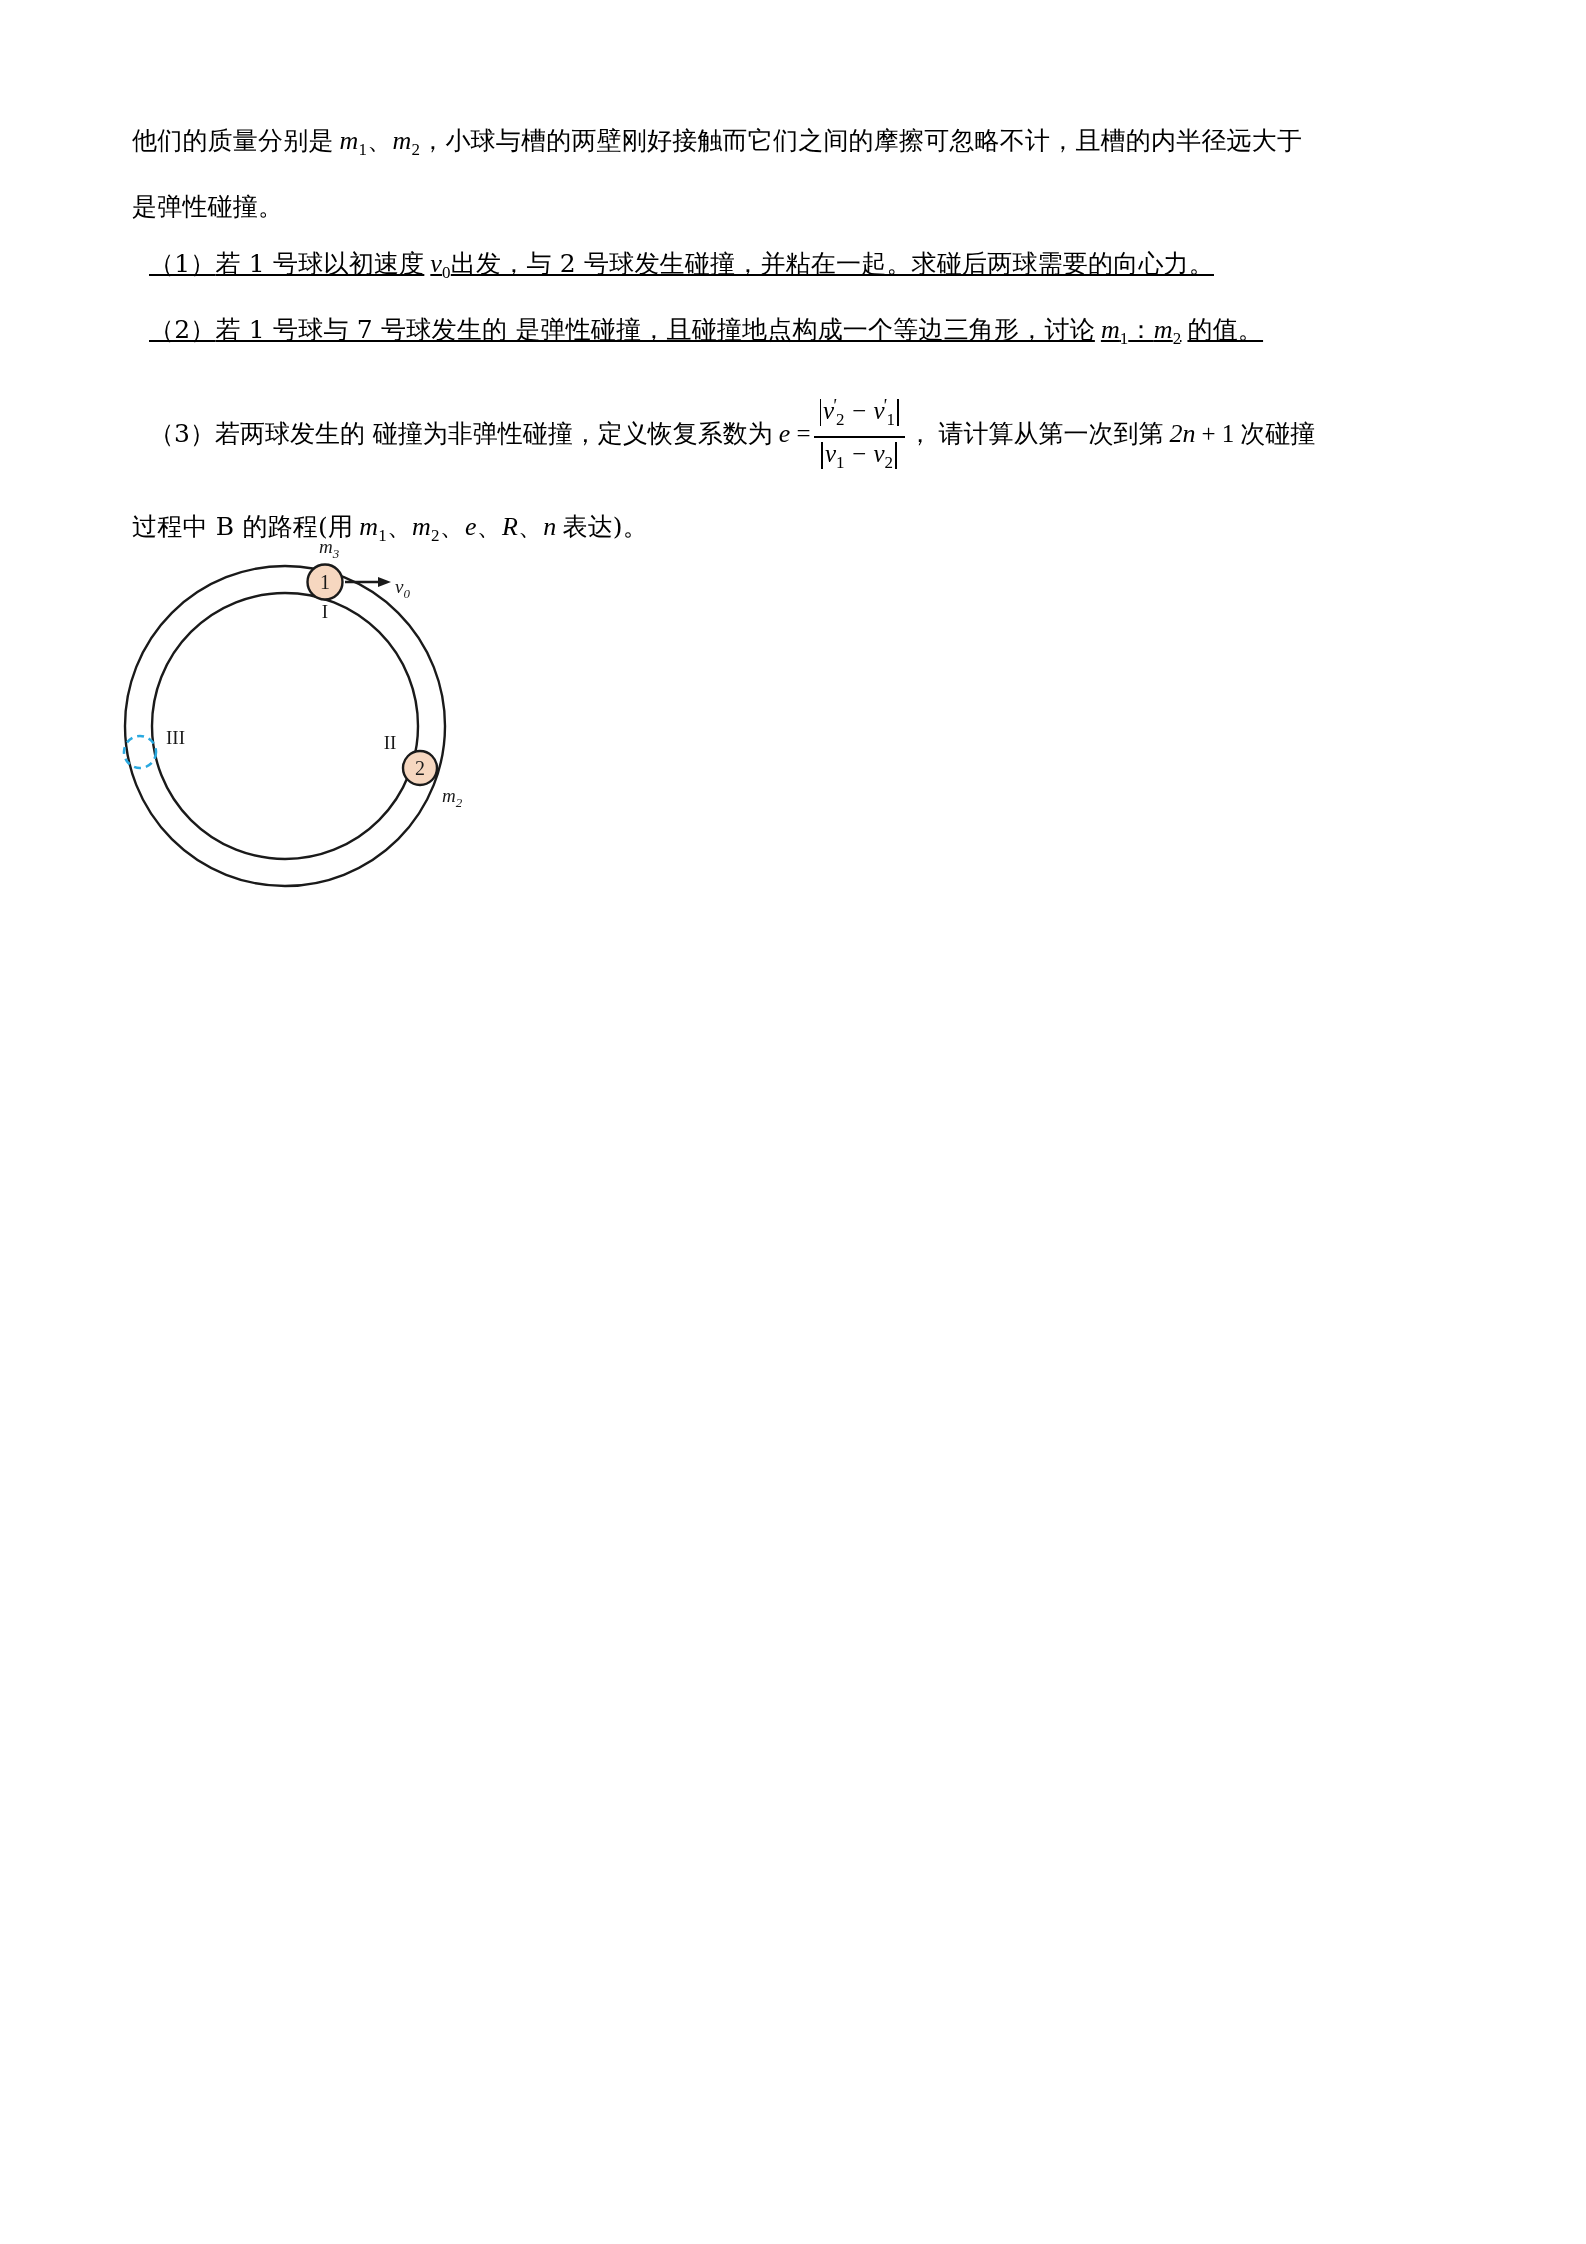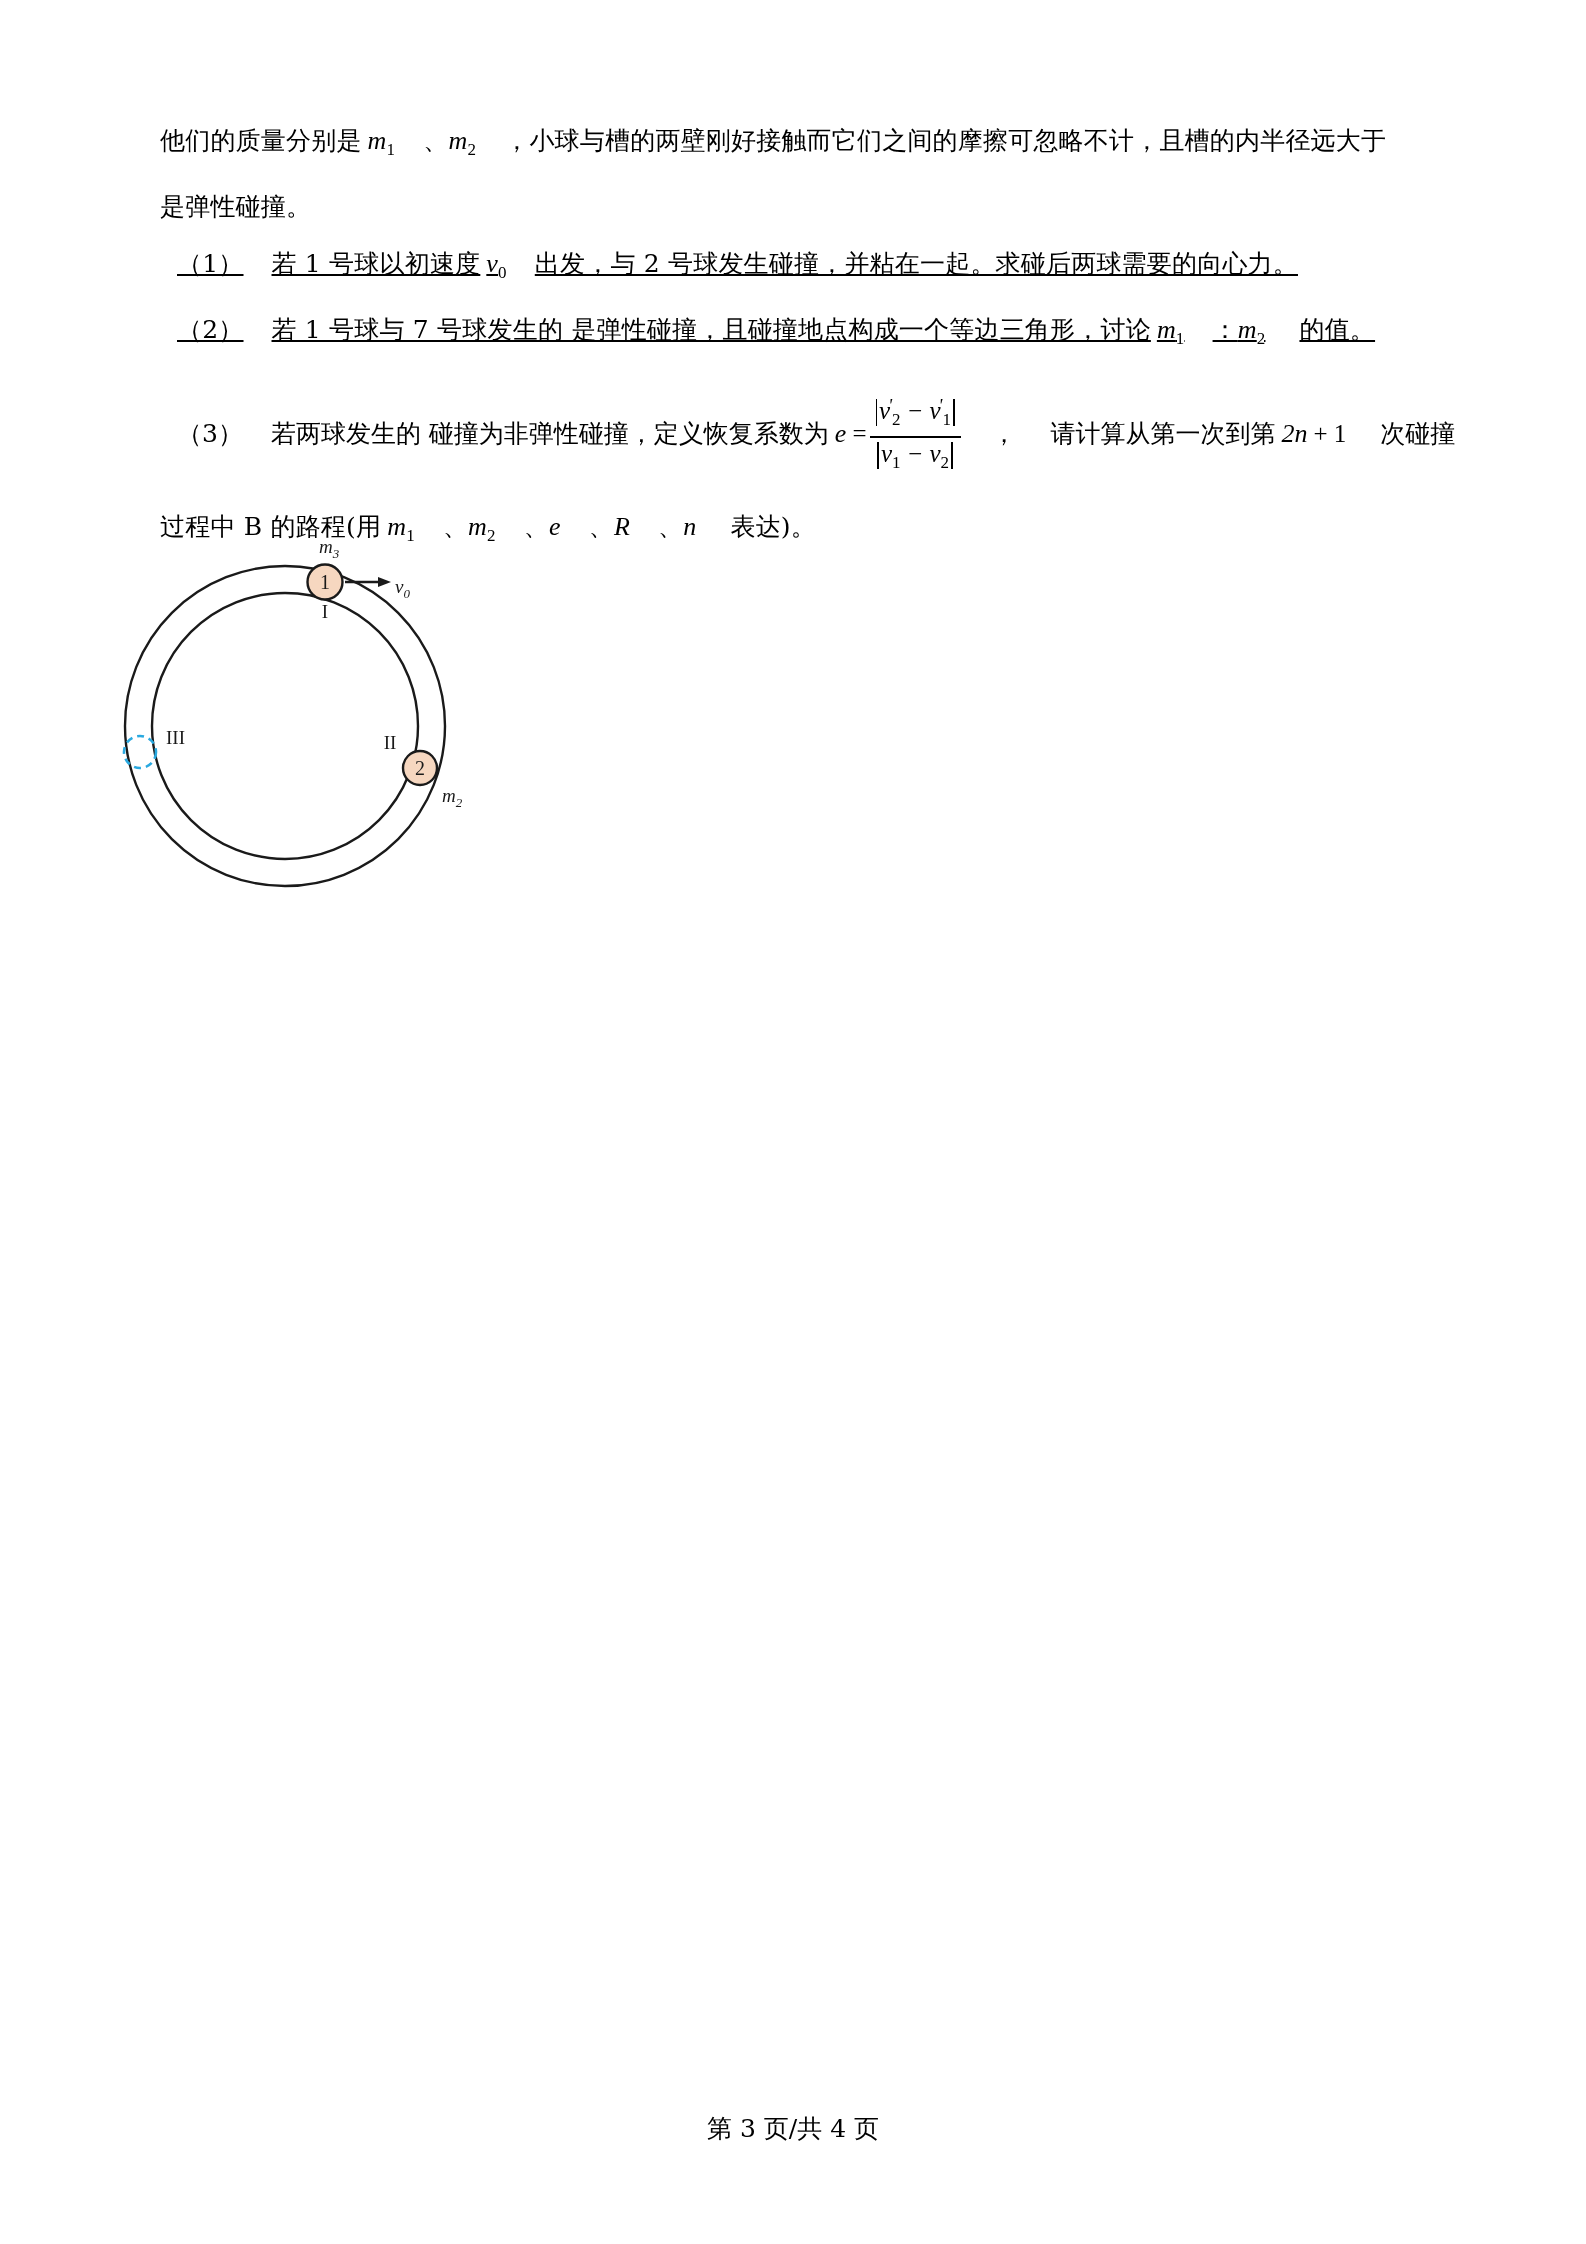--- a/index.html
+++ b/index.html
@@ -30,21 +30,21 @@
   }
 
   .para {
     font-size: 25.5px;
     line-height: 57px;
     letter-spacing: 0.2px;
     white-space: nowrap;
   }
   .para.indent { padding-left: 17px; text-decoration: underline; }
 
-  .zh { font-family: "DejaVu Serif", "Liberation Serif", serif; font-size: 25px; margin-left: 28px; }
+  .zh { font-family: "DejaVu Serif", "Liberation Serif", serif; font-size: 25px; }
   .lat { font-family: "Liberation Serif", serif; font-size: 25px; }
   .mi  { font-family: "Liberation Serif", serif; font-style: italic; font-size: 26px; }
   .sub { font-size: 17px; vertical-align: sub; font-style: normal; font-family: "Liberation Serif", serif; }
   .sp  { display: inline-block; width: 6px; }
 
   
   .eqline {
     position: relative;
     font-size: 25.5px;
     line-height: 57px;
@@ -166,17 +166,14 @@
       <text x="280" y="213" text-anchor="middle" font-family="Liberation Serif, serif" font-size="19" fill="#1a1a1a">II</text>
 
       <text x="332" y="266" font-family="Liberation Serif, serif" font-style="italic" font-size="19" fill="#1a1a1a">
         <tspan>m</tspan><tspan font-size="13" dy="5">2</tspan>
       </text>
 
       <text x="56" y="208" font-family="Liberation Serif, serif" font-size="19" fill="#1a1a1a">III</text>
     </svg>
   </div>
 
-  <div class="footer">
-    <span>第 3 页/共 4 页</span>
-  </div>
 
 </div>
 
 </body></html>

